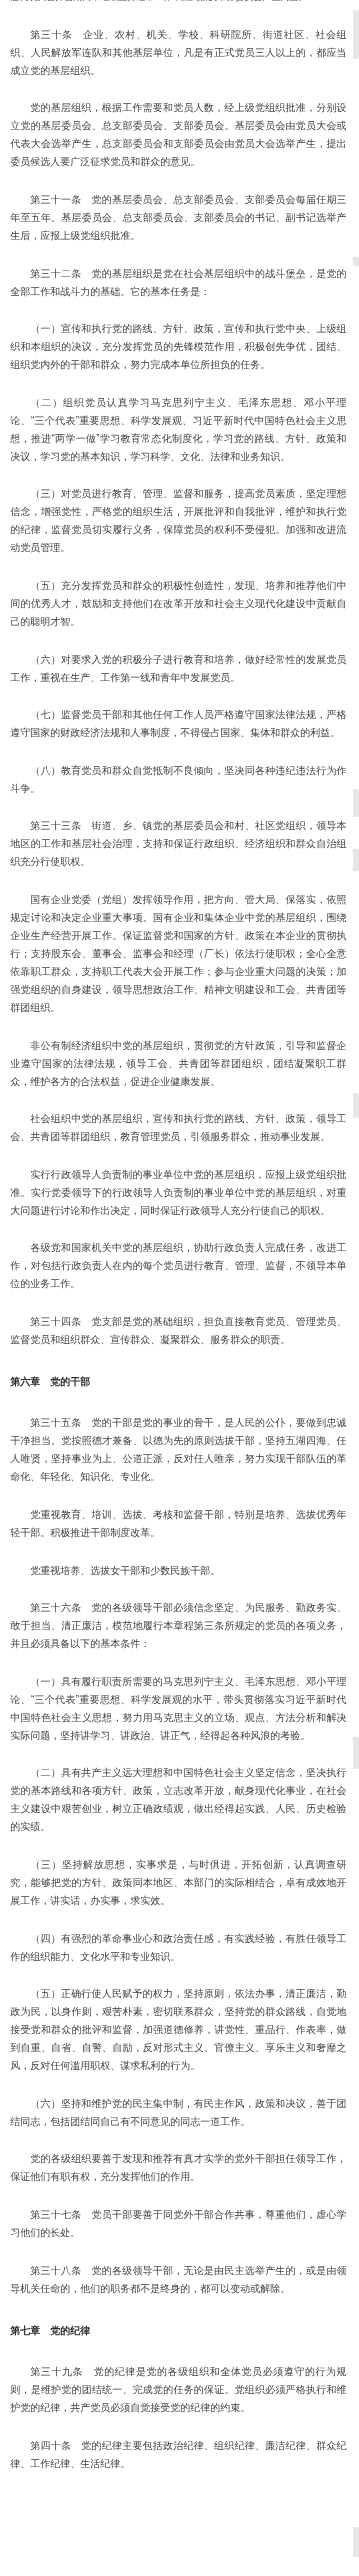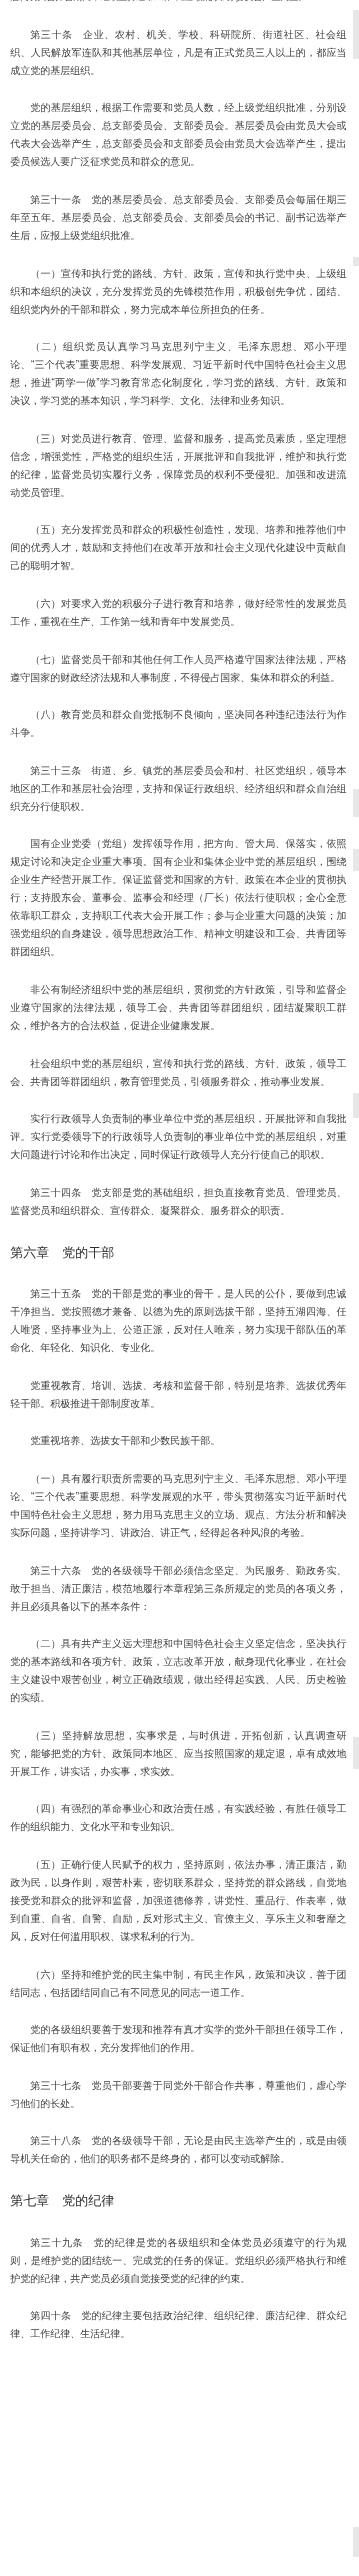--- a/index.html
+++ b/index.html
@@ -33,23 +33,23 @@
     margin-left:10.3px;
     text-indent:2em;
     font-size:10px;
     line-height:18px;
     text-align:justify;
     color:#3d3d3d;
     word-break:break-all;
   }
   .doc h2.chapter{
     margin:25px 12.4px 25px 10.3px;
-    font-size:13px;
+    font-size:10px;
     line-height:15.5px;
-    font-weight:normal;
+    font-weight:bold;
     color:#2e2e2e;
   }
   .rail-frag{
     position:absolute;
     right:0;
     width:6.2px;
     background:#e7e7e7;
     border-radius:1px;
   }
 </style>
@@ -58,41 +58,43 @@
 
 <div class="page">
   <div class="top-clip">
     <span>届代表大会开会期间，继续主持经常工作，直到新的常务委员会产生为止。</span>
   </div>
 
   <div class="doc" id="doc-content">
       <p class="para">第三十条　企业、农村、机关、学校、科研院所、街道社区、社会组织、人民解放军连队和其他基层单位，凡是有正式党员三人以上的，都应当成立党的基层组织。</p>
       <p class="para">党的基层组织，根据工作需要和党员人数，经上级党组织批准，分别设立党的基层委员会、总支部委员会、支部委员会。基层委员会由党员大会或代表大会选举产生，总支部委员会和支部委员会由党员大会选举产生，提出委员候选人要广泛征求党员和群众的意见。</p>
       <p class="para">第三十一条　党的基层委员会、总支部委员会、支部委员会每届任期三年至五年。基层委员会、总支部委员会、支部委员会的书记、副书记选举产生后，应报上级党组织批准。</p>
+      <p class="para">第三十二条　党的基层组织是党在社会基层组织中的战斗堡垒，是党的全部工作和战斗力的基础。它的基本任务是：</p>
       <p class="para">（一）宣传和执行党的路线、方针、政策，宣传和执行党中央、上级组织和本组织的决议，充分发挥党员的先锋模范作用，积极创先争优，团结、组织党内外的干部和群众，努力完成本单位所担负的任务。</p>
       <p class="para">（二）组织党员认真学习马克思列宁主义、毛泽东思想、邓小平理论、“三个代表”重要思想、科学发展观、习近平新时代中国特色社会主义思想，推进“两学一做”学习教育常态化制度化，学习党的路线、方针、政策和决议，学习党的基本知识，学习科学、文化、法律和业务知识。</p>
       <p class="para">（三）对党员进行教育、管理、监督和服务，提高党员素质，坚定理想信念，增强党性，严格党的组织生活，开展批评和自我批评，维护和执行党的纪律，监督党员切实履行义务，保障党员的权利不受侵犯。加强和改进流动党员管理。</p>
       <p class="para">（五）充分发挥党员和群众的积极性创造性，发现、培养和推荐他们中间的优秀人才，鼓励和支持他们在改革开放和社会主义现代化建设中贡献自己的聪明才智。</p>
       <p class="para">（六）对要求入党的积极分子进行教育和培养，做好经常性的发展党员工作，重视在生产、工作第一线和青年中发展党员。</p>
       <p class="para">（七）监督党员干部和其他任何工作人员严格遵守国家法律法规，严格遵守国家的财政经济法规和人事制度，不得侵占国家、集体和群众的利益。</p>
       <p class="para">（八）教育党员和群众自觉抵制不良倾向，坚决同各种违纪违法行为作斗争。</p>
       <p class="para">第三十三条　街道、乡、镇党的基层委员会和村、社区党组织，领导本地区的工作和基层社会治理，支持和保证行政组织、经济组织和群众自治组织充分行使职权。</p>
       <p class="para">国有企业党委（党组）发挥领导作用，把方向、管大局、保落实，依照规定讨论和决定企业重大事项。国有企业和集体企业中党的基层组织，围绕企业生产经营开展工作。保证监督党和国家的方针、政策在本企业的贯彻执行；支持股东会、董事会、监事会和经理（厂长）依法行使职权；全心全意依靠职工群众，支持职工代表大会开展工作；参与企业重大问题的决策；加强党组织的自身建设，领导思想政治工作、精神文明建设和工会、共青团等群团组织。</p>
       <p class="para">非公有制经济组织中党的基层组织，贯彻党的方针政策，引导和监督企业遵守国家的法律法规，领导工会、共青团等群团组织，团结凝聚职工群众，维护各方的合法权益，促进企业健康发展。</p>
       <p class="para">社会组织中党的基层组织，宣传和执行党的路线、方针、政策，领导工会、共青团等群团组织，教育管理党员，引领服务群众，推动事业发展。</p>
-      <p class="para">实行行政领导人负责制的事业单位中党的基层组织，开展批评和自我批评。实行党委领导下的行政领导人负责制的事业单位中党的基层组织，对重大问题进行讨论和作出决定，同时保证行政领导人充分行使自己的职权。</p>
+      <p class="para">实行行政领导人负责制的事业单位中党的基层组织，应报上级党组织批准。实行党委领导下的行政领导人负责制的事业单位中党的基层组织，对重大问题进行讨论和作出决定，同时保证行政领导人充分行使自己的职权。</p>
+      <p class="para">各级党和国家机关中党的基层组织，协助行政负责人完成任务，改进工作，对包括行政负责人在内的每个党员进行教育、管理、监督，不领导本单位的业务工作。</p>
       <p class="para">第三十四条　党支部是党的基础组织，担负直接教育党员、管理党员、监督党员和组织群众、宣传群众、凝聚群众、服务群众的职责。</p>
       <h2 class="chapter">第六章　党的干部</h2>
       <p class="para">第三十五条　党的干部是党的事业的骨干，是人民的公仆，要做到忠诚干净担当。党按照德才兼备、以德为先的原则选拔干部，坚持五湖四海、任人唯贤，坚持事业为上、公道正派，反对任人唯亲，努力实现干部队伍的革命化、年轻化、知识化、专业化。</p>
       <p class="para">党重视教育、培训、选拔、考核和监督干部，特别是培养、选拔优秀年轻干部。积极推进干部制度改革。</p>
       <p class="para">党重视培养、选拔女干部和少数民族干部。</p>
+      <p class="para">第三十六条　党的各级领导干部必须信念坚定、为民服务、勤政务实、敢于担当、清正廉洁，模范地履行本章程第三条所规定的党员的各项义务，并且必须具备以下的基本条件：</p>
       <p class="para">（一）具有履行职责所需要的马克思列宁主义、毛泽东思想、邓小平理论、“三个代表”重要思想、科学发展观的水平，带头贯彻落实习近平新时代中国特色社会主义思想，努力用马克思主义的立场、观点、方法分析和解决实际问题，坚持讲学习、讲政治、讲正气，经得起各种风浪的考验。</p>
-      <p class="para">第三十六条　党的各级领导干部必须信念坚定、为民服务、勤政务实、敢于担当、清正廉洁，模范地履行本章程第三条所规定的党员的各项义务，并且必须具备以下的基本条件：</p>
       <p class="para">（二）具有共产主义远大理想和中国特色社会主义坚定信念，坚决执行党的基本路线和各项方针、政策，立志改革开放，献身现代化事业，在社会主义建设中艰苦创业，树立正确政绩观，做出经得起实践、人民、历史检验的实绩。</p>
-      <p class="para">（三）坚持解放思想，实事求是，与时俱进，开拓创新，认真调查研究，能够把党的方针、政策同本地区、应当按照国家的规定退，卓有成效地开展工作，讲实话，办实事，求实效。</p>
+      <p class="para">（三）坚持解放思想，实事求是，与时俱进，开拓创新，认真调查研究，能够把党的方针、政策同本地区、本部门的实际相结合，卓有成效地开展工作，讲实话，办实事，求实效。</p>
       <p class="para">（四）有强烈的革命事业心和政治责任感，有实践经验，有胜任领导工作的组织能力、文化水平和专业知识。</p>
       <p class="para">（五）正确行使人民赋予的权力，坚持原则，依法办事，清正廉洁，勤政为民，以身作则，艰苦朴素，密切联系群众，坚持党的群众路线，自觉地接受党和群众的批评和监督，加强道德修养，讲党性、重品行、作表率，做到自重、自省、自警、自励，反对形式主义、官僚主义、享乐主义和奢靡之风，反对任何滥用职权、谋求私利的行为。</p>
       <p class="para">（六）坚持和维护党的民主集中制，有民主作风，政策和决议，善于团结同志，包括团结同自己有不同意见的同志一道工作。</p>
       <p class="para">党的各级组织要善于发现和推荐有真才实学的党外干部担任领导工作，保证他们有职有权，充分发挥他们的作用。</p>
       <p class="para">第三十七条　党员干部要善于同党外干部合作共事，尊重他们，虚心学习他们的长处。</p>
       <p class="para">第三十八条　党的各级领导干部，无论是由民主选举产生的，或是由领导机关任命的，他们的职务都不是终身的，都可以变动或解除。</p>
       <h2 class="chapter">第七章　党的纪律</h2>
       <p class="para">第三十九条　党的纪律是党的各级组织和全体党员必须遵守的行为规则，是维护党的团结统一、完成党的任务的保证。党组织必须严格执行和维护党的纪律，共产党员必须自觉接受党的纪律的约束。</p>
       <p class="para">第四十条　党的纪律主要包括政治纪律、组织纪律、廉洁纪律、群众纪律、工作纪律、生活纪律。</p>
     </div>

